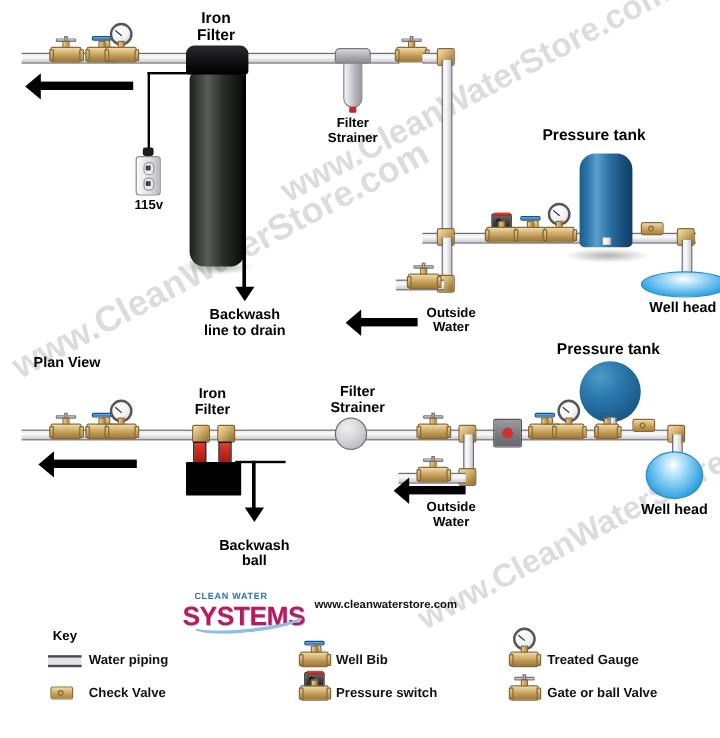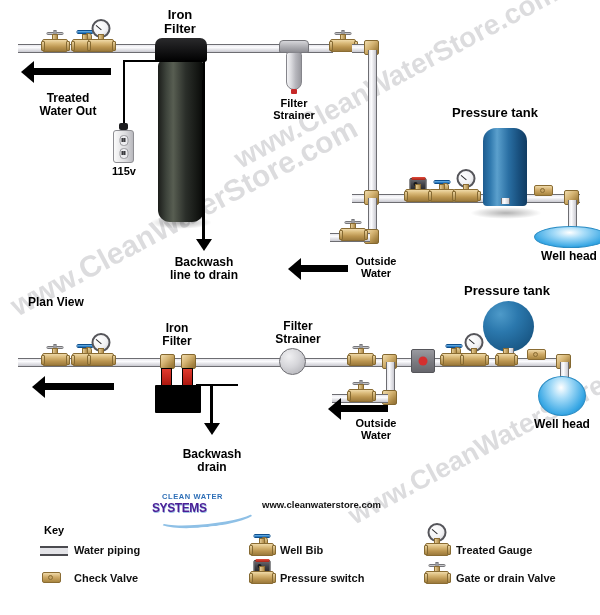--- a/index.html
+++ b/index.html
@@ -116,21 +116,21 @@
   #pv-ptank{position:absolute;border-radius:50%;
        background:radial-gradient(circle at 34% 26%,#4e9ac9 0%,#2b78ad 35%,#1d5f8f 68%,#11466c 100%);}
   #pv-pswitch{position:absolute;border-radius:2px;box-sizing:border-box;
        background:linear-gradient(to bottom,#9a9aa0,#7a7a80 55%,#66666c);border:1px solid #55555a;}
   #pv-pswitch:after{content:"";position:absolute;left:50%;top:50%;transform:translate(-50%,-50%);
        width:9px;height:9px;border-radius:50%;background:#d32f2f;}
 
   
   #logo{position:absolute;}
   #logo-top{position:absolute;font-size:7.5px;font-weight:bold;letter-spacing:.6px;color:#2e6fb7;}
-  #logo-main{position:absolute;font-size:12px;font-weight:bold;letter-spacing:-.4px;color:#4c1d95;
+  #logo-main{position:absolute;font-size:22px;font-weight:bold;letter-spacing:-.4px;color:#be185d;
        text-shadow:.5px .5px 0 #9dc4e6;}
   #logo-swoosh{position:absolute;border-radius:50%;border-bottom:3px solid #8ec0e6;border-left:2px solid transparent;
        border-right:2px solid transparent;border-top:none;transform:rotate(-6deg);}
   #site-url{position:absolute;font-size:9.5px;font-weight:bold;color:#111;}
 
   
   #key-title{position:absolute;font-size:11px;font-weight:bold;}
   .key-text{position:absolute;font-size:11px;font-weight:bold;color:#111;}
   #key-pipe-sym{position:absolute;width:28px;height:6px;border-top:2px solid #4b4b50;border-bottom:2px solid #4b4b50;background:#e4e4e8;}
 
@@ -162,24 +162,20 @@
       <div class="body"></div>
   </div>
 
   <div class="brass gauge" style="left:88px;top:24px;width:26px;height:28px;">
     <div class="dial"></div>
       <div class="stem"></div>
       <div class="body"></div>
   </div>
 
   <div class="arrow-l" style="left:33px;top:68px;width:78px;"></div>
-  <div class="lbl s12" style="left:14px;top:92px;width:108px;">
-    <span>Treated</span><br>
-    <span>Water Out</span>
-  </div>
 
   <div class="lbl s13" style="left:140px;top:8px;width:80px;">
     <span>Iron</span><br>
     <span>Filter</span>
   </div>
   <div id="iron-filter-shadow" style="left:150px;top:216px;width:62px;height:13px;"></div>
   <div id="iron-filter-tank" style="left:158px;top:60px;width:46px;height:162px;"></div>
   <div id="iron-filter-head" style="left:155px;top:38px;width:52px;height:24px;"></div>
 
   <div class="thinline" style="left:123px;top:60px;width:1.7px;height:68px;"></div>
@@ -300,21 +296,21 @@
   <div class="elbow" style="left:160px;top:354px;"></div>
   <div class="elbow" style="left:181px;top:354px;"></div>
   <div class="pv-filter-riser" style="left:161px;top:368px;width:11px;height:19px;"></div>
   <div class="pv-filter-riser" style="left:182px;top:368px;width:11px;height:19px;"></div>
   <div id="pv-filter-box" style="left:155px;top:385px;width:46px;height:28px;"></div>
 
   <div class="thinline" style="left:196px;top:384px;width:42px;height:1.7px;"></div>
   <div class="arrow-d" style="left:210px;top:384px;height:40px;"></div>
   <div class="lbl s12" style="left:166px;top:448px;width:92px;">
     <span>Backwash</span><br>
-    <span>drain</span>
+    <span>ball</span>
   </div>
 
   <div class="lbl s12" style="left:256px;top:320px;width:84px;">
     <span>Filter</span><br>
     <span>Strainer</span>
   </div>
   <div id="pv-strainer" style="left:279px;top:348px;width:27px;height:27px;"></div>
 
   <div class="brass gate" style="left:348px;top:340px;width:26px;height:26px;">
     <div class="wheel"></div>
@@ -404,15 +400,15 @@
       <div class="body"></div>
   </div>
   <div class="key-text" style="left:456px;top:544px;">Treated Gauge</div>
 
   <div class="brass gate" style="left:425px;top:560px;width:24px;height:24px;">
     <div class="wheel"></div>
       <div class="post"></div>
       <div class="stem"></div>
       <div class="body"></div>
   </div>
-  <div class="key-text" style="left:456px;top:572px;">Gate or drain Valve</div>
+  <div class="key-text" style="left:456px;top:572px;">Gate or ball Valve</div>
 
 </div>
 
 </body></html>

